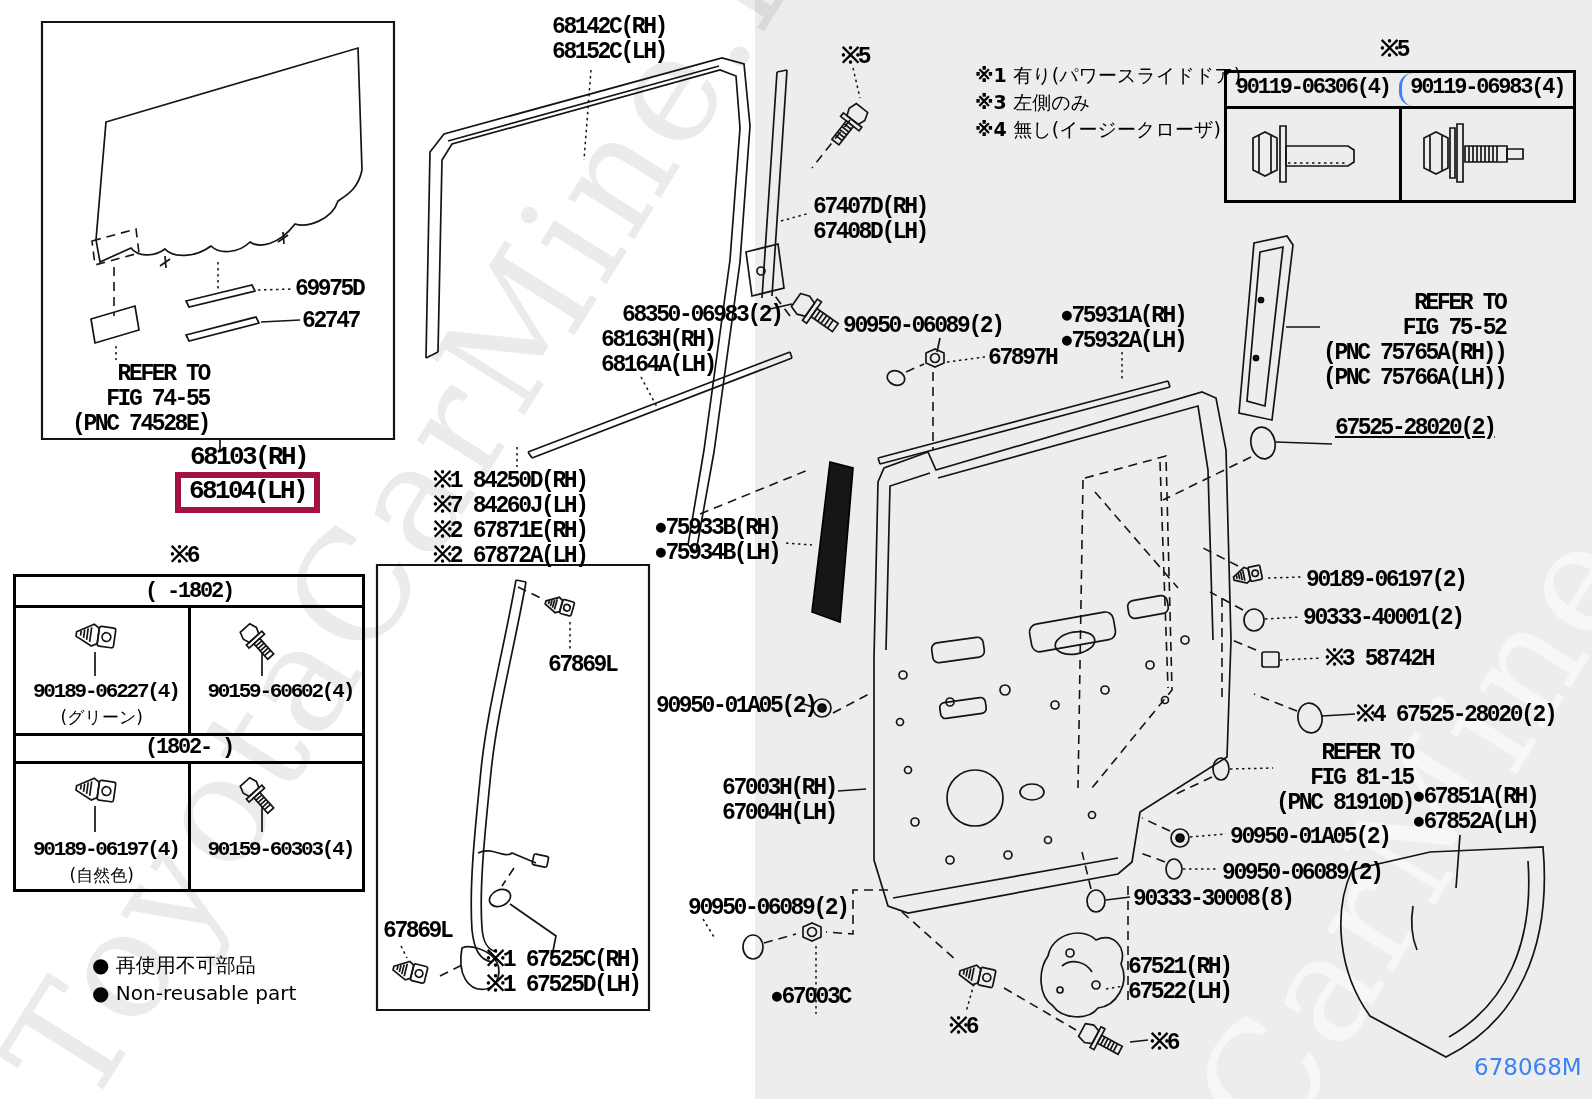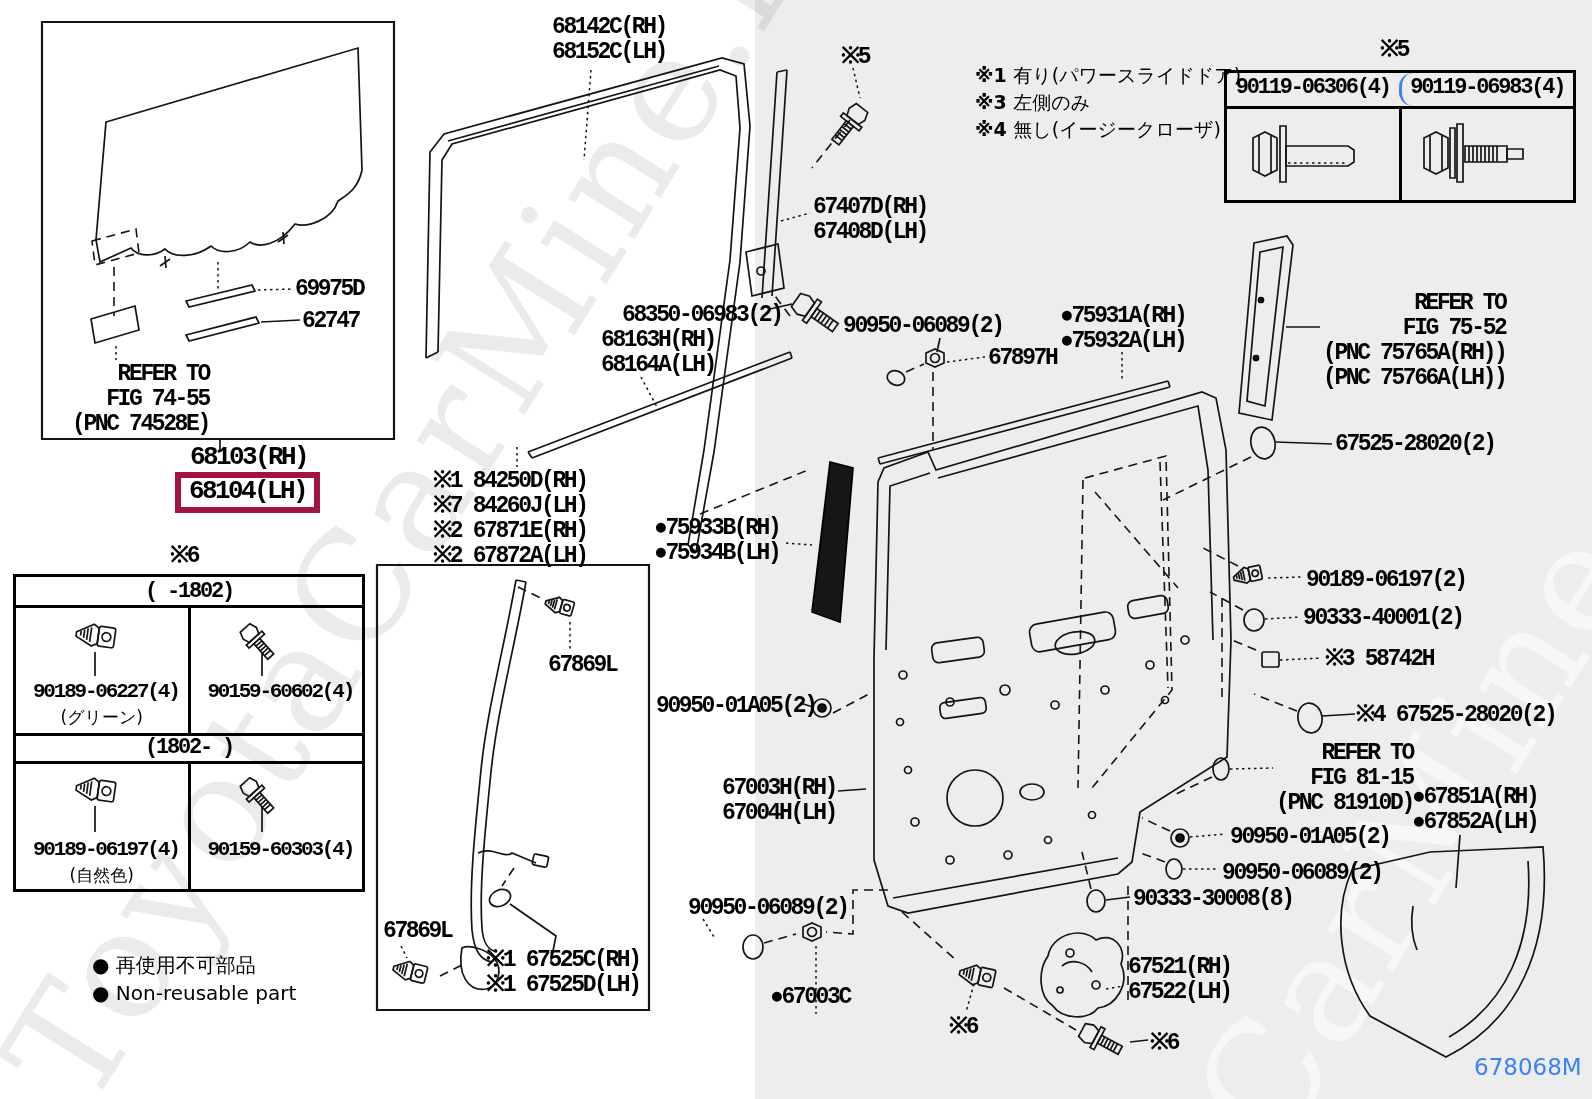--- a/index.html
+++ b/index.html
@@ -301,21 +301,21 @@
       <div class="plabel" style="left: 841px; top: 45px;"><div>※5</div></div>
       <div class="plabel" style="left: 813px; top: 195px;"><div>67407D(RH)</div><div>67408D(LH)</div></div>
       <div class="plabel" style="left: 622px; top: 303px;"><div>68350-06983(2)</div></div>
       <div class="plabel" style="left: 601px; top: 328px; font-family: Liberation Mono, monospace;"><div>68163H(RH)</div><div>68164A(LH)</div></div>
       <div class="plabel" style="left: 843px; top: 314px;"><div>90950-06089(2)</div></div>
       <div class="plabel" style="left: 988px; top: 346px;"><div>67897H</div></div>
       <div class="plabel" style="left: 1060px; top: 304px;"><div>●75931A(RH)</div><div>●75932A(LH)</div></div>
       <div class="plabel" style="left: 1323px; top: 291px;"><div>REFER TO</div><div>FIG 75-52</div><div>(PNC 75765A(RH))</div><div>(PNC 75766A(LH))</div></div>
       <div class="plabel" style="left: 433px; top: 469px;"><div>※1 84250D(RH)</div><div>※7 84260J(LH)</div><div>※2 67871E(RH)</div><div>※2 67872A(LH)</div></div>
       <div class="plabel" style="left: 654px; top: 516px;"><div>●75933B(RH)</div><div>●75934B(LH)</div></div>
-      <div class="plabel" style="left: 1335px; top: 432px;"><div>67525-28020(2)</div></div>
+      <div class="plabel" style="left: 1335px; top: 416px; text-decoration: underline;"><div>67525-28020(2)</div></div>
       <div class="plabel" style="left: 1306px; top: 568px;"><div>90189-06197(2)</div></div>
       <div class="plabel" style="left: 1303px; top: 606px;"><div>90333-40001(2)</div></div>
       <div class="plabel" style="left: 1325px; top: 647px;"><div>※3 58742H</div></div>
       <div class="plabel" style="left: 1356px; top: 703px;"><div>※4 67525-28020(2)</div></div>
       <div class="plabel" style="left: 1276px; top: 741px;"><div>REFER TO</div><div>FIG 81-15</div><div>(PNC 81910D)</div></div>
       <div class="plabel" style="left: 1412px; top: 785px;"><div>●67851A(RH)</div><div>●67852A(LH)</div></div>
       <div class="plabel" style="left: 1230px; top: 825px;"><div>90950-01A05(2)</div></div>
       <div class="plabel" style="left: 1222px; top: 861px;"><div>90950-06089(2)</div></div>
       <div class="plabel" style="left: 1133px; top: 887px;"><div>90333-30008(8)</div></div>
       <div class="plabel" style="left: 1128px; top: 955px;"><div>67521(RH)</div><div>67522(LH)</div></div>

